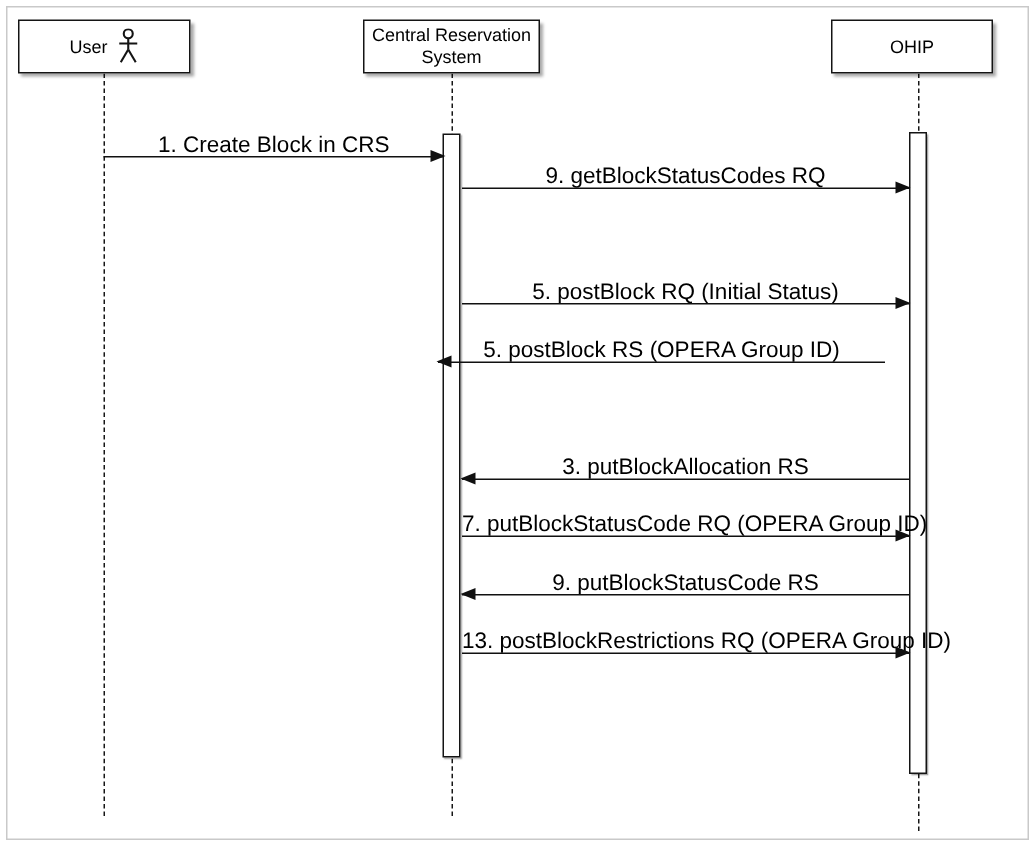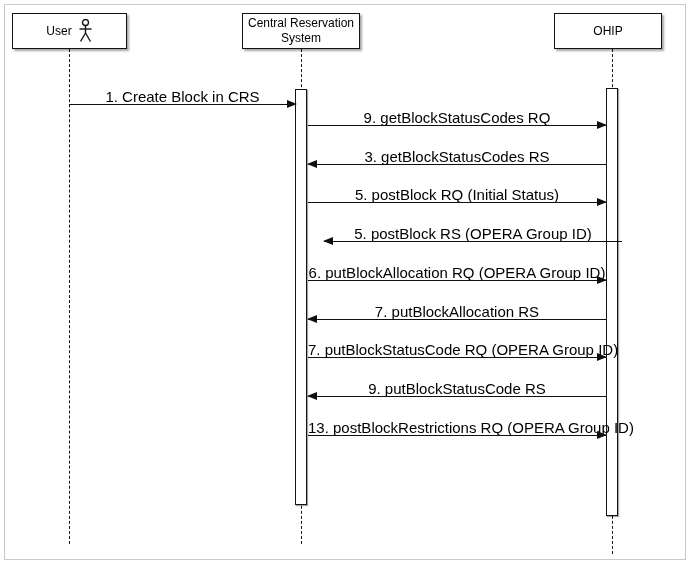--- a/index.html
+++ b/index.html
@@ -89,50 +89,38 @@
       </div>
   </div>
 
   <div class="message" style="left:308px; top:110px; width:298px">
     <div class="msg-label">9. getBlockStatusCodes RQ</div>
     <div class="msg-line">
         <span class="ah ah-right"></span>
       </div>
   </div>
 
-  <div class="message" style="left:308px; top:149px; width:298px">
-    <div class="msg-label">3. getBlockStatusCodes RS</div>
-    <div class="msg-line">
-        <span class="ah ah-left"></span>
-      </div>
-  </div>
 
   <div class="message" style="left:308px; top:187px; width:298px">
     <div class="msg-label">5. postBlock RQ (Initial Status)</div>
     <div class="msg-line">
         <span class="ah ah-right"></span>
       </div>
   </div>
 
-  <div class="message" style="left:324px; top:226px; width:298px">
+  <div class="message" style="left:292px; top:226px; width:298px">
     <div class="msg-label">5. postBlock RS (OPERA Group ID)</div>
     <div class="msg-line">
         <span class="ah ah-left"></span>
       </div>
   </div>
 
-  <div class="message" style="left:308px; top:265px; width:298px">
-    <div class="msg-label">6. putBlockAllocation RQ (OPERA Group ID)</div>
-    <div class="msg-line">
-        <span class="ah ah-right"></span>
-      </div>
-  </div>
 
   <div class="message" style="left:308px; top:304px; width:298px">
-    <div class="msg-label">7. putBlockAllocation RS</div>
+    <div class="msg-label">3. putBlockAllocation RS</div>
     <div class="msg-line">
         <span class="ah ah-left"></span>
       </div>
   </div>
 
   <div class="message" style="left:308px; top:342px; width:298px">
     <div class="msg-label">7. putBlockStatusCode RQ (OPERA Group ID)</div>
     <div class="msg-line">
         <span class="ah ah-right"></span>
       </div>

